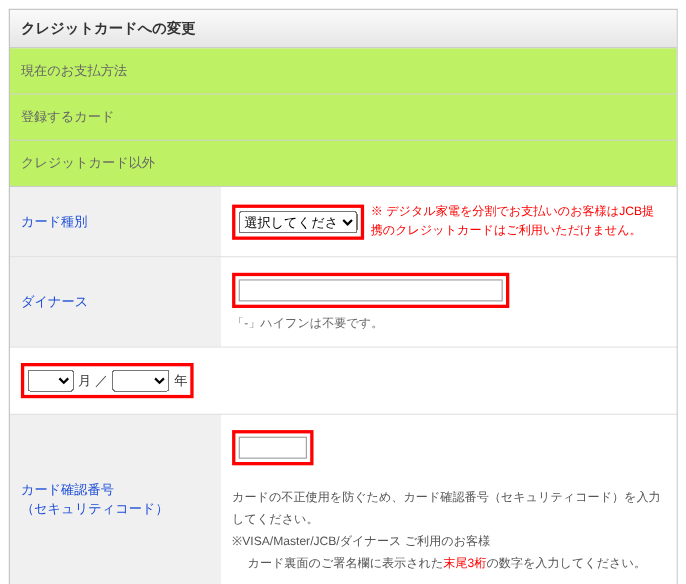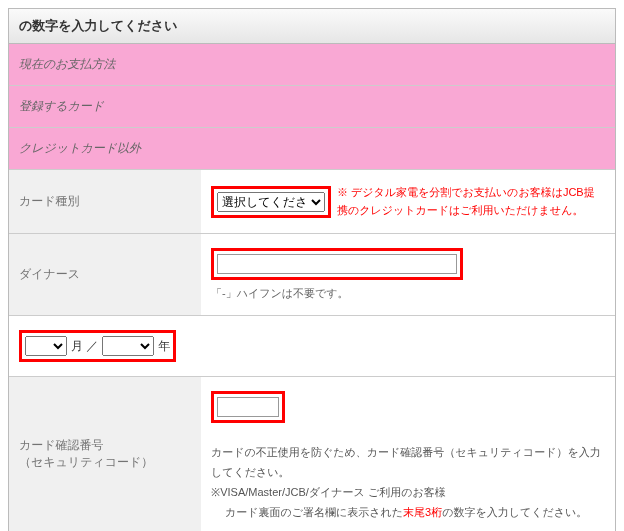--- a/index.html
+++ b/index.html
@@ -16,36 +16,35 @@
       border: 1px solid #bbb;
     }
     .panel-header {
       background: linear-gradient(to bottom, #fafafa 0%, #e6e6e6 100%);
       border-bottom: 1px solid #bbb;
       padding: 8px 10px;
       font-weight: bold;
       font-size: 13px;
     }
     .section-title {
-      background: #f9a8d4;
+      background: #bef264;
       border-bottom: 1px solid #ccc;
       padding: 12px 10px;
       color: #666;
-      font-style: italic;
     }
     .row {
       display: flex;
       border-bottom: 1px solid #ccc;
     }
     .row:last-child { border-bottom: none; }
     .label-cell {
       width: 192px;
       background: #f0f0f0;
       padding: 18px 10px;
-      color: #737373;
+      color: #1d4ed8;
       display: flex;
       align-items: center;
     }
     .label-cell.tall {
       padding-top: 60px;
       align-items: flex-start;
     }
     .value-cell {
       flex: 1;
       background: #fff;
@@ -97,21 +96,21 @@
       line-height: 1.8;
     }
     .desc .sub {
       margin-left: 14px;
     }
   </style>
 </head>
 <body>
 
 <div class="panel">
-  <div class="panel-header">の数字を入力してください</div>
+  <div class="panel-header">クレジットカードへの変更</div>
 
   <div class="section-title">現在のお支払方法</div>
   <div class="section-title">登録するカード</div>
   <div class="section-title">クレジットカード以外</div>
 
   <div class="row">
     <div class="label-cell">カード種別</div>
     <div class="value-cell">
       <div class="inline-row">
         <span class="hl">

